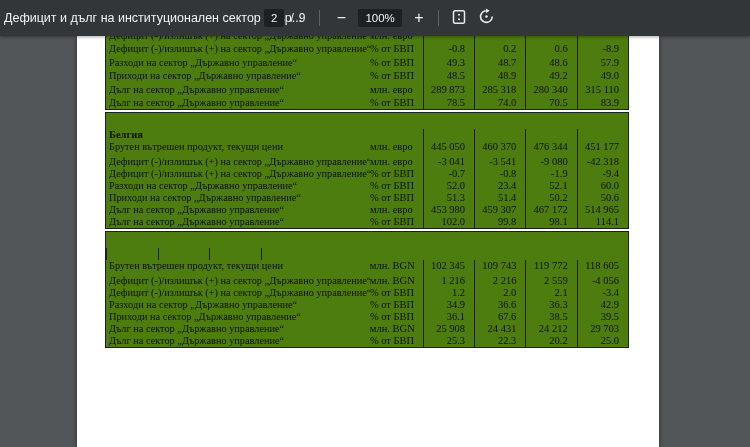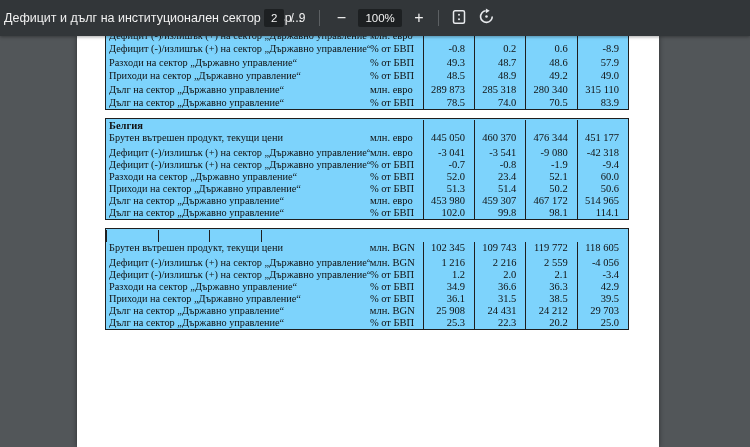--- a/index.html
+++ b/index.html
@@ -36,24 +36,24 @@
   .viewer{position:absolute;top:36px;left:0;width:750px;height:411px}
   .page{
     position:absolute;left:77px;top:0;width:582px;height:411px;
     background:#ffffff;box-shadow:0 0 5px rgba(0,0,0,.45);overflow:hidden;
   }
   .tablewrap{margin-left:28px;width:524px}
   
   .block{
     border:1px solid #1f1f1f;box-sizing:border-box;width:524px;
     font-family:"Liberation Serif",serif;font-size:10.5px;color:#111;
-    background:#7dd3fc;
+    background:#4d7c0f;
   }
   .b0{margin-top:-8px}
-  .b1,.b2{margin-top:8px;padding-top:1px}
+  .b1,.b2{margin-top:2px;padding-top:16px}
   .row{display:flex;height:12px;line-height:12px;white-space:nowrap}
   .b0 .row{height:13.4px;line-height:13.4px}
   .row.gap{height:15px}
   .c-label{width:265px;padding-left:3px;box-sizing:border-box;overflow:hidden;font-size:10.3px}
   .c-unit{width:53px;text-align:left;padding-right:8px;box-sizing:border-box}
   .c-head{width:318px;padding-left:3px;box-sizing:border-box;font-weight:bold}
   .c-val{
     width:51.5px;text-align:right;padding-right:9px;box-sizing:border-box;
     border-left:1px solid #1f1f1f;
   }
@@ -247,21 +247,21 @@
             <div class="c-unit">% от БВП</div>
             <div class="c-val">34.9</div>
             <div class="c-val">36.6</div>
             <div class="c-val">36.3</div>
             <div class="c-val">42.9</div>
           </div>
           <div class="row">
             <div class="c-label">Приходи на сектор „Държавно управление“</div>
             <div class="c-unit">% от БВП</div>
             <div class="c-val">36.1</div>
-            <div class="c-val">31.5</div>
+            <div class="c-val">67.6</div>
             <div class="c-val">38.5</div>
             <div class="c-val">39.5</div>
           </div>
           <div class="row">
             <div class="c-label">Дълг на сектор „Държавно управление“</div>
             <div class="c-unit">млн. BGN</div>
             <div class="c-val">25 908</div>
             <div class="c-val">24 431</div>
             <div class="c-val">24 212</div>
             <div class="c-val">29 703</div>

